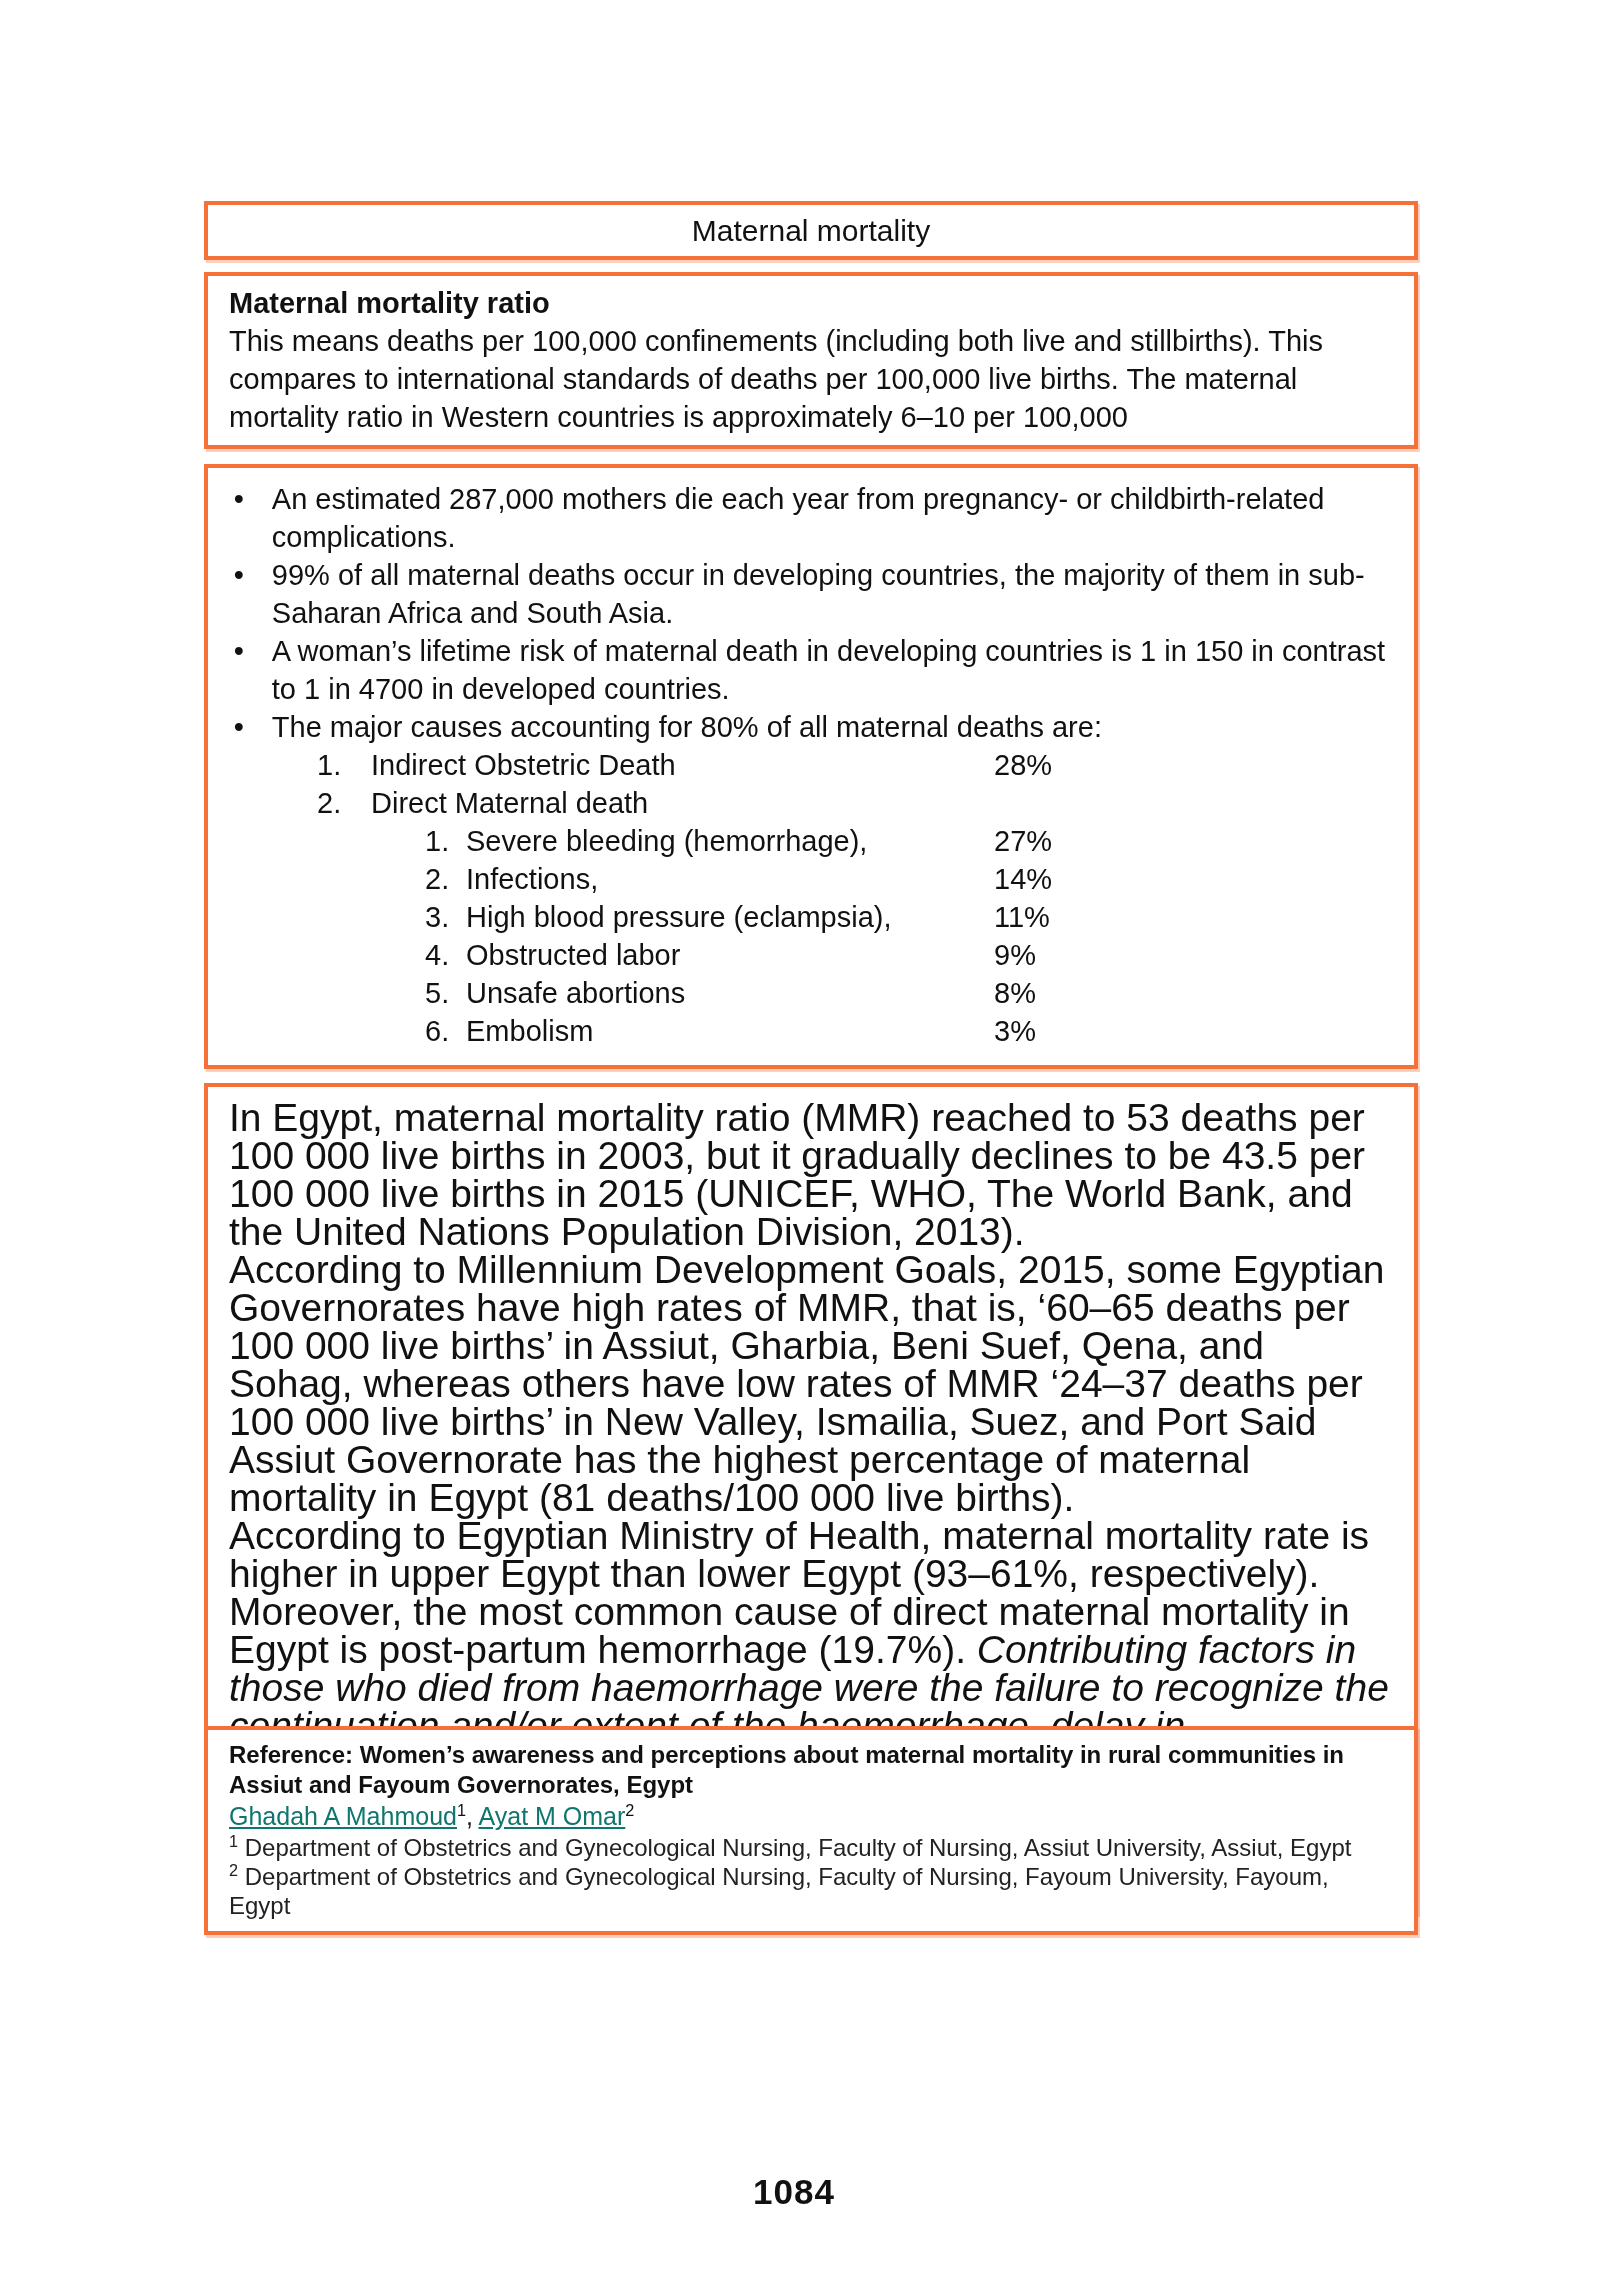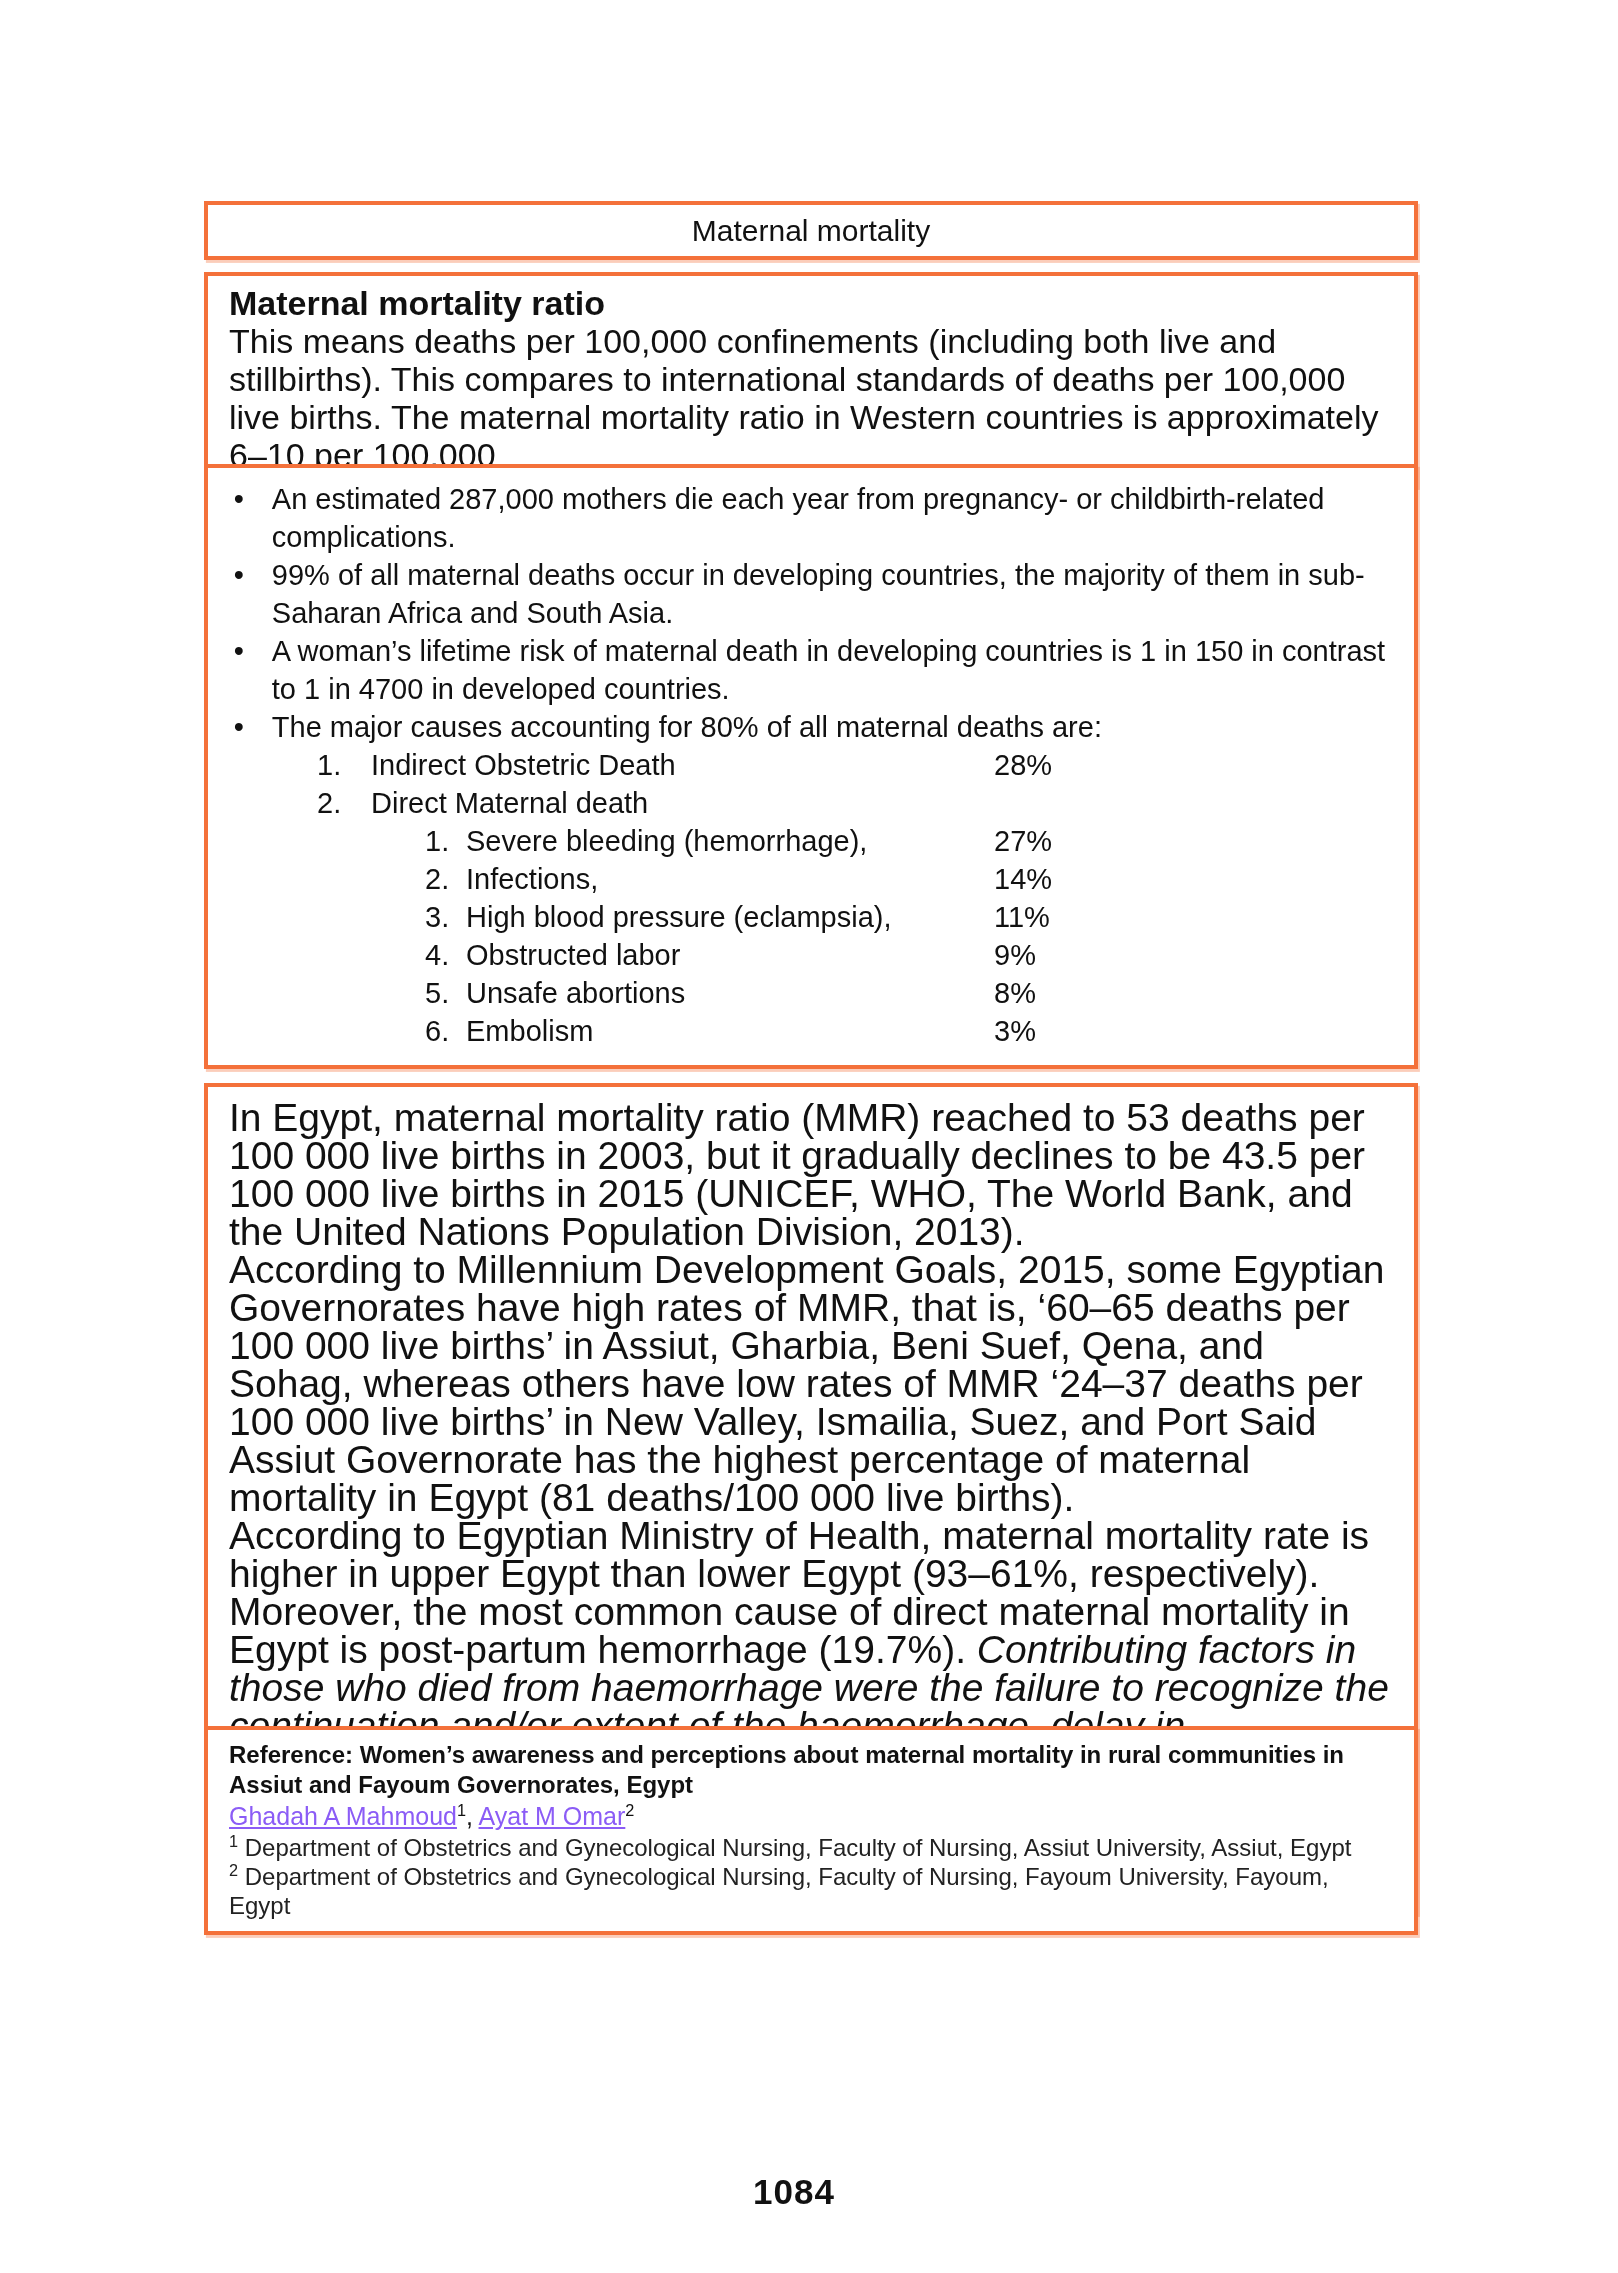--- a/index.html
+++ b/index.html
@@ -25,21 +25,21 @@
     top: 201px;
     height: 59px;
     display: flex;
     align-items: center;
     justify-content: center;
     font-size: 30px;
   }
   .def-box {
     top: 272px;
     padding: 7.6px 21px 9.6px 21px;
-    font-size: 34px;
+    font-size: 29px;
     line-height: 38px;
   }
   .bold { font-weight: bold; }
   .facts-box {
     top: 464px;
     padding: 11.5px 21px 15.3px 21px;
     font-size: 29px;
     line-height: 38px;
   }
   .bullet { display: flex; margin-left: 4.8px; }
@@ -63,21 +63,21 @@
   .italic { font-style: italic; }
   .ref-box {
     top: 1726px;
     padding: 9.6px 21px 11.5px 21px;
     font-size: 24px;
     line-height: 30px;
   }
   .ref-title { font-weight: bold; }
   .ref-authors { font-size: 25px; line-height: 33px; }
   .ref-authors a {
-    color: #8b5cf6;
+    color: #0f766e;
     text-decoration: underline;
     cursor: pointer;
   }
   .ref-authors sup, .affil sup {
     font-size: 16.3px;
     vertical-align: super;
     line-height: 0;
   }
   .affil { font-size: 24px; line-height: 29px; color: #222222; }
   .footer {

